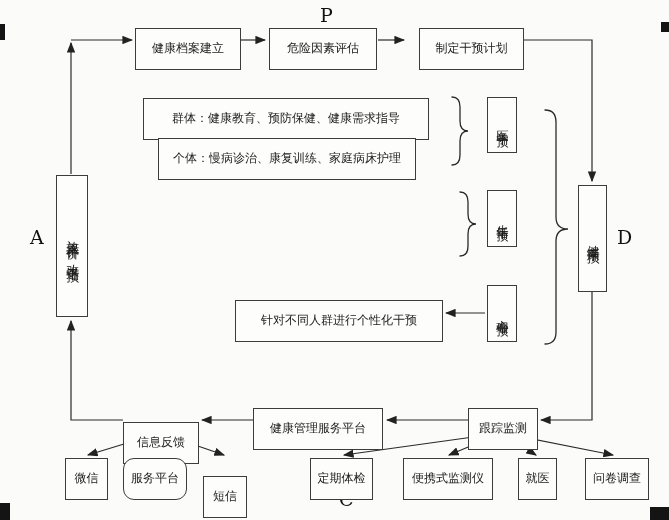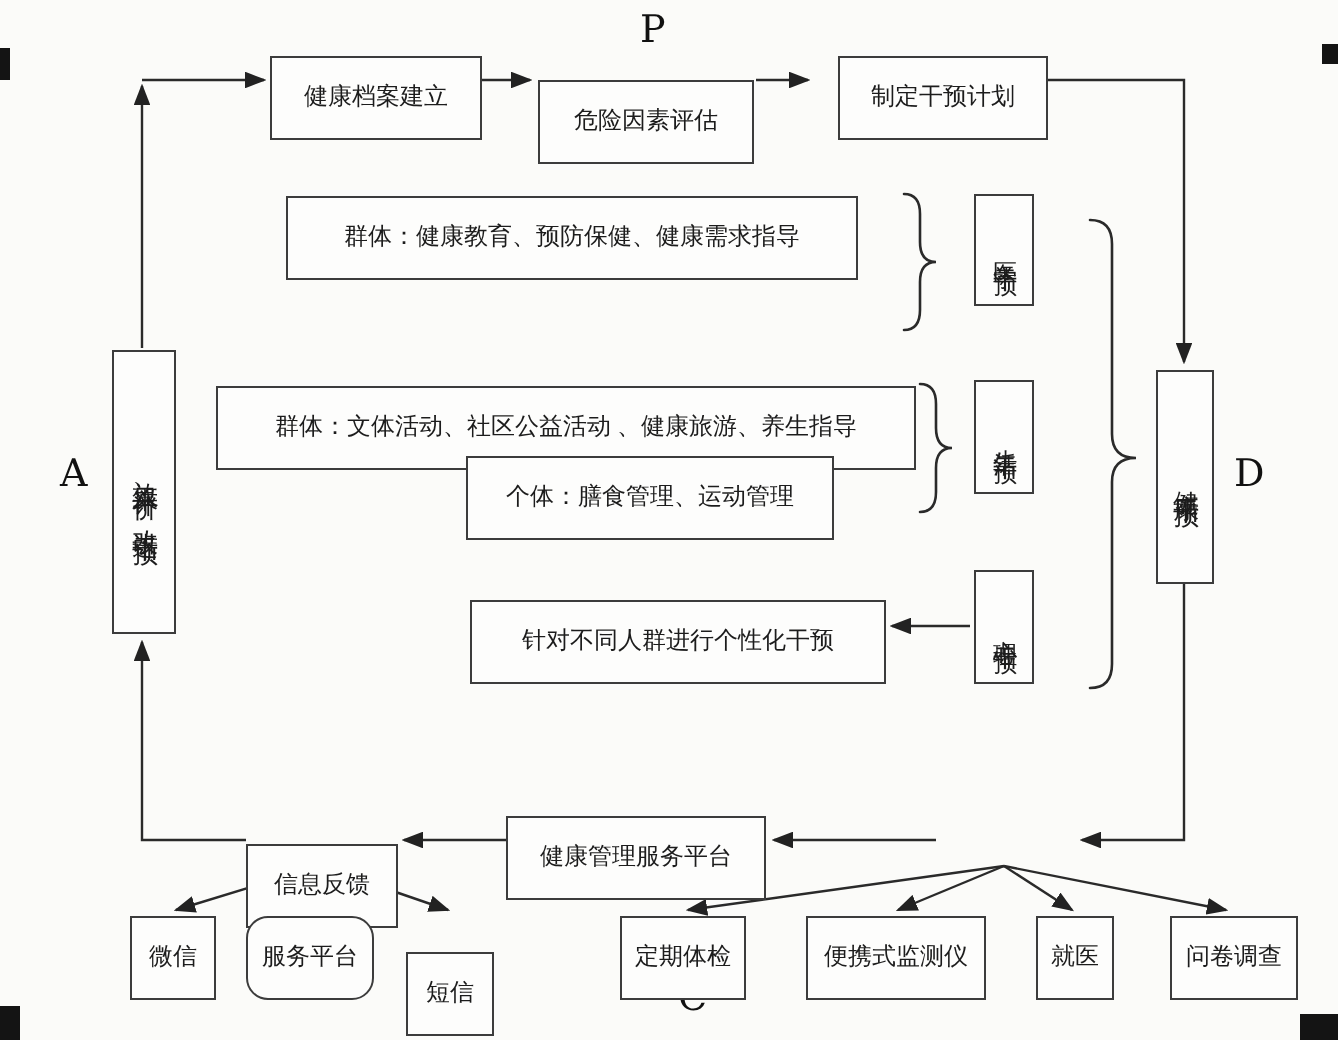--- a/index.html
+++ b/index.html
@@ -6,34 +6,34 @@
   .canvas {
     position:relative; width:669px; height:520px;
     background:#fbfbf9; overflow:hidden;
     font-family:"DejaVu Sans", sans-serif; color:#1c1c1c;
   }
   .box {
     position:absolute; box-sizing:border-box;
     border:1px solid #3c3c3c; background:#fdfdfc;
     display:flex; align-items:center; justify-content:center;
     font-size:12px; line-height:1.1; text-align:center;
-    padding:20px 3px; white-space:nowrap;font-family:Liberation Serif, serif;
+    padding:20px 3px; white-space:nowrap;
   }
   .vbox { writing-mode:vertical-rl; letter-spacing:2px; white-space:normal; }
   .letter {
     position:absolute; font-family:"DejaVu Serif", serif;
     font-size:19px; color:#111;
   }
   svg.connectors { position:absolute; left:0; top:0; width:669px; height:520px; }
   svg.connectors * { vector-effect:non-scaling-stroke; }
   .artifact { position:absolute; background:#141414; }
 
   
   #b-archive  { left:135px; top:28px;  width:106px; height:25px; }
-  #b-risk     { left:269px; top:28px;  width:108px; height:25px;margin-top:12px; }
+  #b-risk     { left:269px; top:28px;  width:108px; height:25px; }
   #b-plan     { left:407px; top:28px;  width:105px; height:25px;margin-left:12px; }
   #b-effect   { left:56px;  top:175px; width:32px;  height:142px; font-size:13px; }
   #b-health   { left:578px; top:185px; width:29px;  height:107px; font-size:13px; }
   #b-med-group{ left:143px; top:98px;  width:286px; height:25px; }
   #b-med-ind  { left:158px; top:138px; width:258px; height:25px; }
   #b-medical  { left:487px; top:97px;  width:30px;  height:56px; }
   #b-life-group{ left:108px; top:193px; width:350px; height:25px; }
   #b-life-ind { left:233px; top:228px; width:184px; height:25px; }
   #b-life     { left:487px; top:190px; width:30px;  height:57px; }
   #b-target   { left:235px; top:300px; width:208px; height:26px; }
@@ -111,31 +111,31 @@
   <div class="letter" id="l-c">C</div>
 
   <div class="box" id="b-archive">健康档案建立</div>
   <div class="box" id="b-risk">危险因素评估</div>
   <div class="box" id="b-plan">制定干预计划</div>
 
   <div class="box vbox" id="b-effect">效果评价、改进干预</div>
   <div class="box vbox" id="b-health">健康干预</div>
 
   <div class="box" id="b-med-group">群体：健康教育、预防保健、健康需求指导</div>
+  <div class="box" id="b-med-ind">个体：慢病诊治、康复训练、家庭病床护理</div>
   <div class="box vbox" id="b-medical">医学干预</div>
 
-  <div class="box" id="b-life-group">群体：文体活动、社区公益活动 、健康旅游、养生指导</div>
-  <div class="box" id="b-life-ind">个体：膳食管理、运动管理</div>
   <div class="box vbox" id="b-life">生活干预</div>
 
   <div class="box" id="b-target">针对不同人群进行个性化干预</div>
   <div class="box vbox" id="b-psych">心理干预</div>
 
   <div class="box" id="b-feedback">信息反馈</div>
   <div class="box" id="b-platform">健康管理服务平台</div>
+  <div class="box" id="b-monitor">跟踪监测</div>
 
   <div class="box" id="b-wechat">微信</div>
   <div class="box" id="b-svcplat">服务平台</div>
   <div class="box" id="b-sms">短信</div>
 
   <div class="box" id="b-checkup">定期体检</div>
   <div class="box" id="b-portable">便携式监测仪</div>
   <div class="box" id="b-medic">就医</div>
   <div class="box" id="b-survey">问卷调查</div>
 

